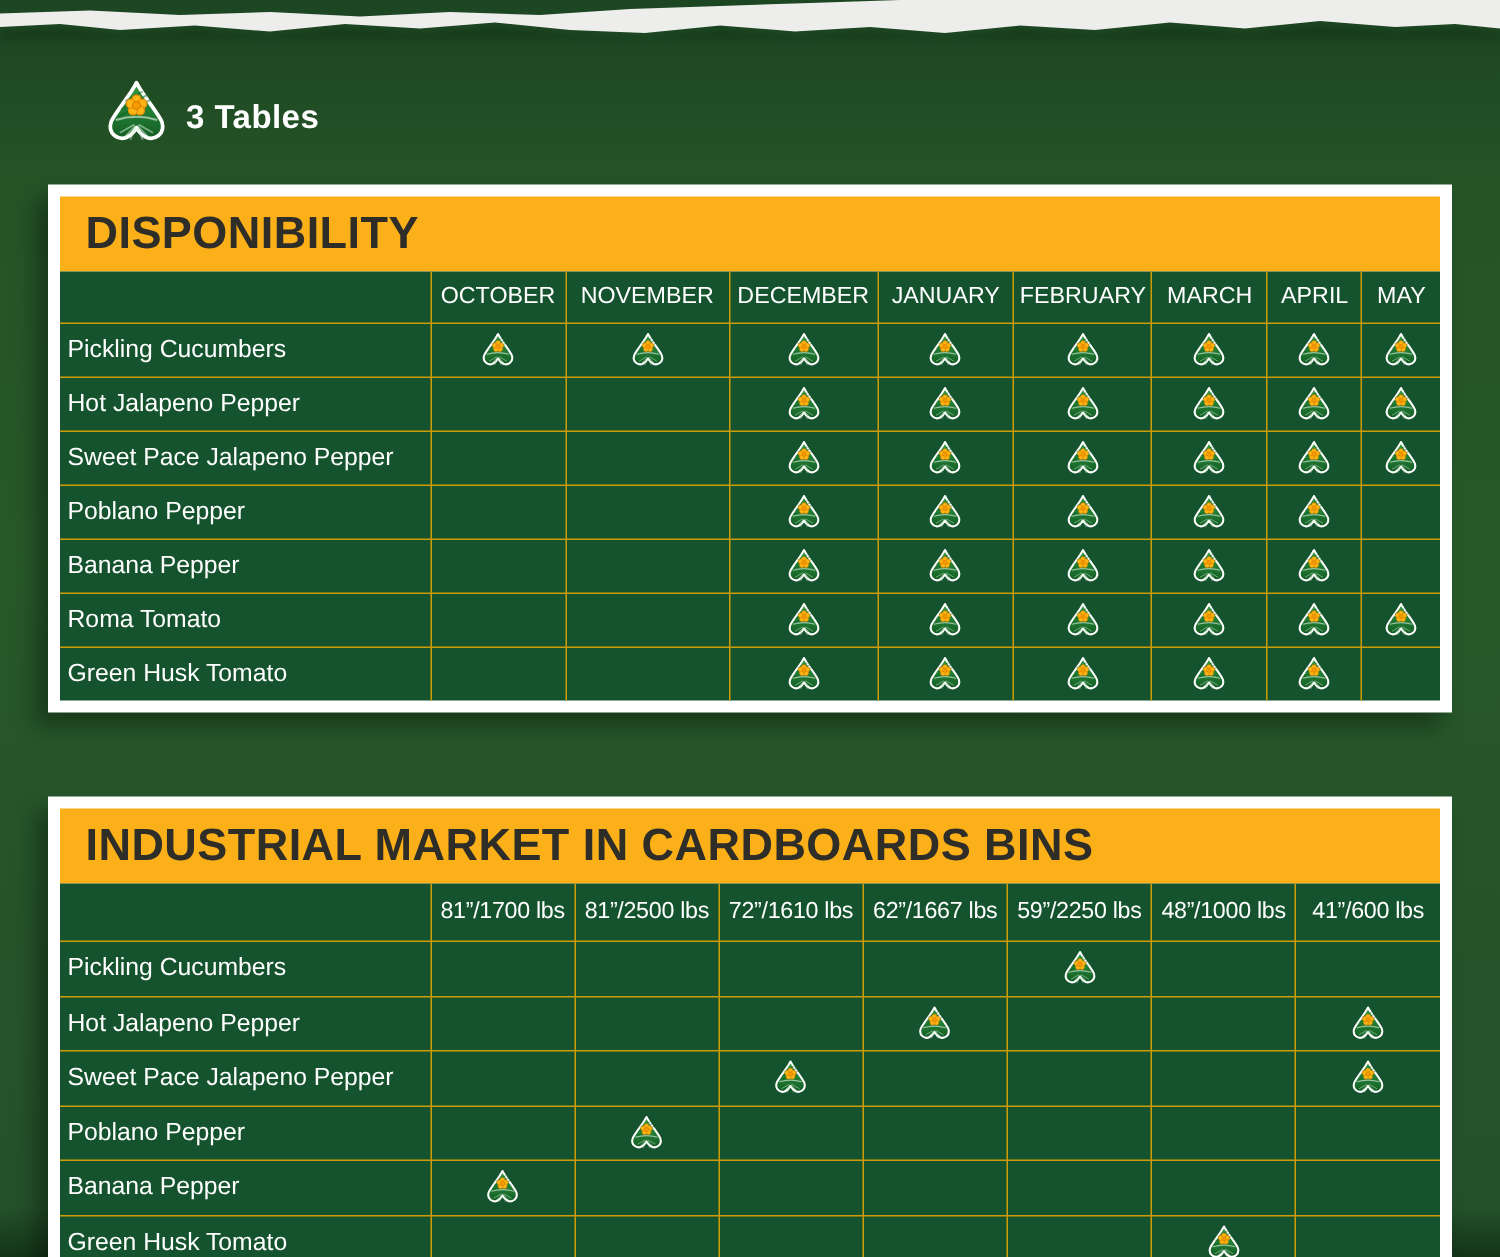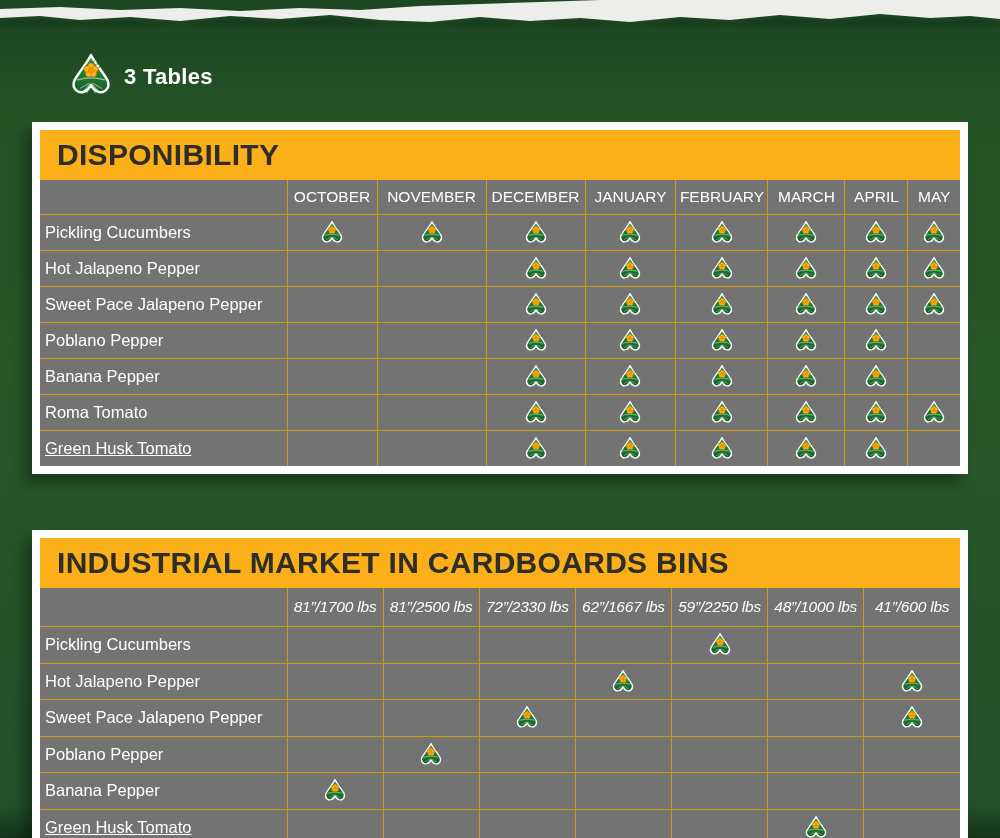--- a/index.html
+++ b/index.html
@@ -17,30 +17,30 @@
     box-shadow:-8px 9px 13px rgba(0,0,0,.34);
     position:relative;
   }
   .card1{margin-top:20px;}
   .card2{margin-top:56px;}
   .card-title{
     background:#fbb019;height:50px;line-height:50px;
     padding-left:17px;font-size:30px;font-weight:bold;
     color:#2e2d28;letter-spacing:.3px;white-space:nowrap;
   }
-  table{border-collapse:collapse;table-layout:fixed;width:100%;background:#737373;}
+  table{border-collapse:collapse;table-layout:fixed;width:100%;background:#14532d;}
   th,td{border:1.5px solid #cf9b06;padding:0;text-align:center;vertical-align:middle;color:#ffffff;font-weight:normal;}
   
   table tr > *:first-child{border-left:none;}
   table tr > *:last-child{border-right:none;}
   table thead tr > *{border-top:none;}
-  table tbody tr:last-child > *{border-bottom:none;text-decoration:underline;}
+  table tbody tr:last-child > *{border-bottom:none;}
   .t1 thead th{height:34px;font-size:15.5px;}
   .t1 tbody th,.t1 tbody td{height:35px;}
-  .t2 thead th{height:38px;font-size:15.5px;letter-spacing:-.2px;font-style:italic;}
+  .t2 thead th{height:38px;font-size:15.5px;letter-spacing:-.2px;}
   .t2 tbody th,.t2 tbody td{height:35.5px;}
   tbody th.rowlabel{text-align:left;padding-left:5px;font-size:16.5px;font-weight:normal;white-space:nowrap;}
   td .cellicon{display:inline-block;vertical-align:middle;}
 </style>
 </head>
 <body>
 
 <svg width="0" height="0" style="position:absolute" aria-hidden="true">
   <defs>
     <linearGradient id="lg" x1="0" y1="0" x2="0" y2="1">
@@ -1191,21 +1191,21 @@
             <col style="width: 10.45%;">
             <col style="width: 10.45%;">
             <col style="width: 10.45%;">
             <col style="width: 10.45%;">
           </colgroup>
           <thead>
             <tr>
               <th></th>
               <th>81”/1700 lbs</th>
               <th>81”/2500 lbs</th>
-              <th>72”/2330 lbs</th>
+              <th>72”/1610 lbs</th>
               <th>62”/1667 lbs</th>
               <th>59”/2250 lbs</th>
               <th>48”/1000 lbs</th>
               <th>41”/600 lbs</th>
             </tr>
           </thead>
           <tbody>
             <tr>
               <th class="rowlabel">Pickling Cucumbers</th>
               <td></td>

